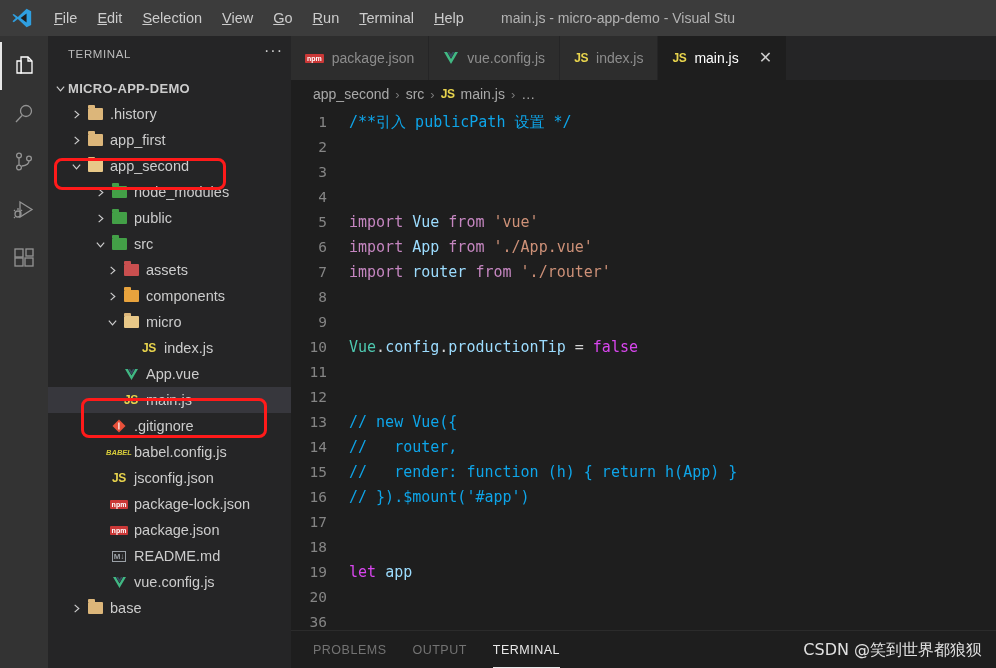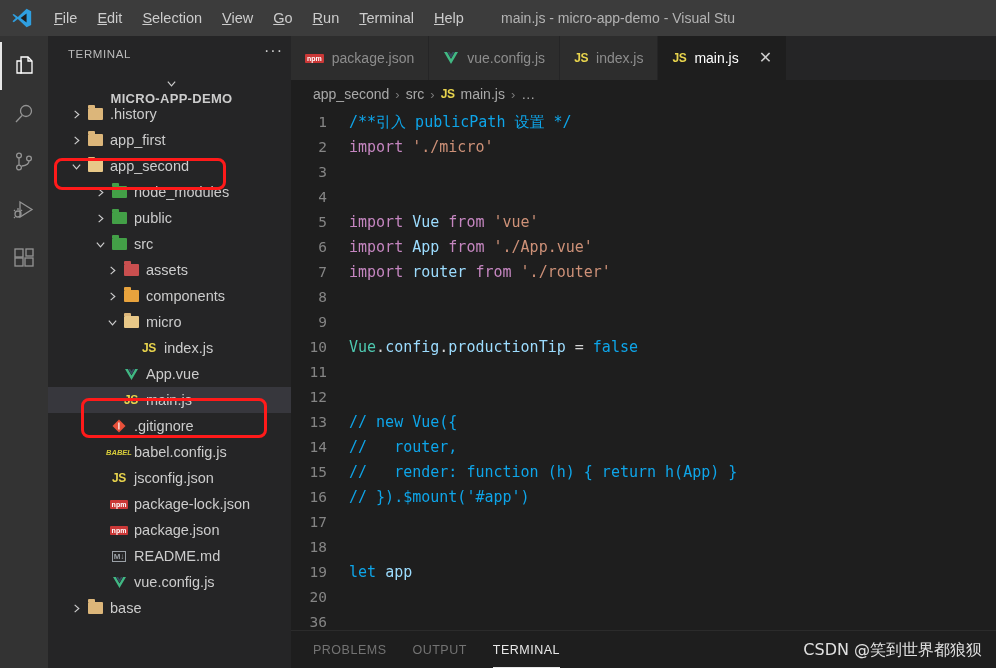--- a/index.html
+++ b/index.html
@@ -69,21 +69,21 @@
   }
   .row.selected { background: #37373d; }
   .row .twisty {
     width: 16px; flex: 0 0 16px; display: flex; align-items: center; justify-content: center;
     color: #cccccc;
   }
   .row .twisty svg { display:block; }
   .row .ico { width: 22px; flex: 0 0 22px; display: flex; align-items: center; justify-content: center; margin-right: 4px;}
   .row .lbl { font-size: 14.5px; color: #cccccc; }
   .row.root .lbl { font-weight: bold; font-size: 13px; letter-spacing: .3px; }
-  .ind0 { padding-left: 4px; flex-direction: column; }
+  .ind0 { padding-left: 4px; }
   .ind1 { padding-left: 20px; }
   .ind2 { padding-left: 44px; }
   .ind3 { padding-left: 56px; }
   .ind4 { padding-left: 74px; }
 
   
   .g-folder { width:15px;height:12px;background:#dcb67a;border-radius:1px;position:relative;}
   .g-folder::before{content:"";position:absolute;top:-3px;left:0;width:7px;height:3px;background:#dcb67a;border-radius:1px 1px 0 0;}
   .g-folder.open { background:#e8c888; }
   .g-folder-green { width:15px;height:12px;background:#43a047;border-radius:1px;position:relative;}
@@ -131,21 +131,21 @@
   .lnum {
     width: 58px; flex: 0 0 58px; text-align: right; padding-right: 22px;
     color: #858585; font-size: 14.5px;
   }
   .ctext { color: #d4d4d4; }
   .t-com { color: #0ea5e9; }
   .t-key { color: #c586c0; }
   .t-var { color: #9cdcfe; }
   .t-str { color: #ce9178; }
   .t-cls { color: #4ec9b0; }
-  .t-blue { color: #0ea5e9; }
+  .t-blue { color: #d946ef; }
   .t-plain { color: #d4d4d4; }
 
   
   .panel {
     height: 38px; background: #1e1e1e; border-top: 1px solid #2b2b2b;
     display: flex; align-items: center; padding-left: 22px; gap: 26px;
     position: relative;
   }
   .panel-tab {
     color: #737373; font-size: 12.5px; letter-spacing: .5px; position: relative;
@@ -486,21 +486,21 @@
         <span class="bc-sep">›</span>
         <span class="bc-js">JS</span>
         <span>main.js</span>
         <span class="bc-sep">›</span>
         <span>…</span>
       </div>
 
       <div class="code-wrap">
         <div class="code" id="code">
             <div class="cline"><span class="lnum">1</span><span class="ctext"><span class="t-com">/**引入 publicPath 设置 */</span></span></div>
-            <div class="cline"><span class="lnum">2</span><span class="ctext"><span class="t-key">import</span><span class="t-plain"> </span><span class="t-str">'./micro'</span></span></div>
+            <div class="cline"><span class="lnum">2</span></div>
             <div class="cline"><span class="lnum">3</span><span class="ctext"></span></div>
             <div class="cline"><span class="lnum">4</span><span class="ctext"></span></div>
             <div class="cline"><span class="lnum">5</span><span class="ctext"><span class="t-key">import</span><span class="t-plain"> </span><span class="t-var">Vue</span><span class="t-plain"> </span><span class="t-key">from</span><span class="t-plain"> </span><span class="t-str">'vue'</span></span></div>
             <div class="cline"><span class="lnum">6</span><span class="ctext"><span class="t-key">import</span><span class="t-plain"> </span><span class="t-var">App</span><span class="t-plain"> </span><span class="t-key">from</span><span class="t-plain"> </span><span class="t-str">'./App.vue'</span></span></div>
             <div class="cline"><span class="lnum">7</span><span class="ctext"><span class="t-key">import</span><span class="t-plain"> </span><span class="t-var">router</span><span class="t-plain"> </span><span class="t-key">from</span><span class="t-plain"> </span><span class="t-str">'./router'</span></span></div>
             <div class="cline"><span class="lnum">8</span><span class="ctext"></span></div>
             <div class="cline"><span class="lnum">9</span><span class="ctext"></span></div>
             <div class="cline"><span class="lnum">10</span><span class="ctext"><span class="t-cls">Vue</span><span class="t-plain">.</span><span class="t-var">config</span><span class="t-plain">.</span><span class="t-var">productionTip</span><span class="t-plain"> = </span><span class="t-blue">false</span></span></div>
             <div class="cline"><span class="lnum">11</span><span class="ctext"></span></div>
             <div class="cline"><span class="lnum">12</span><span class="ctext"></span></div>

